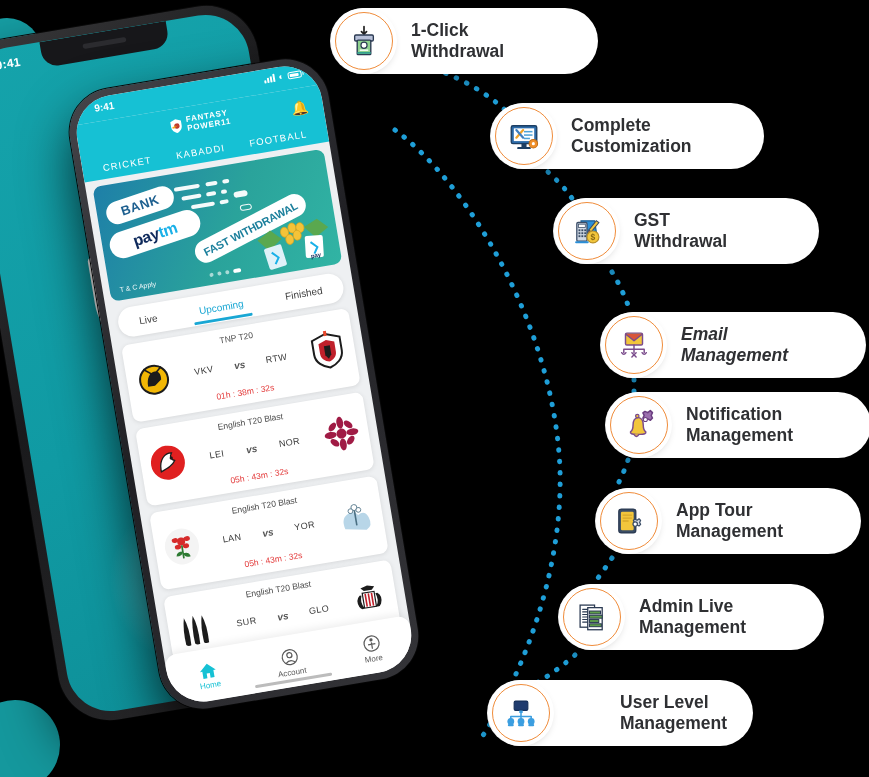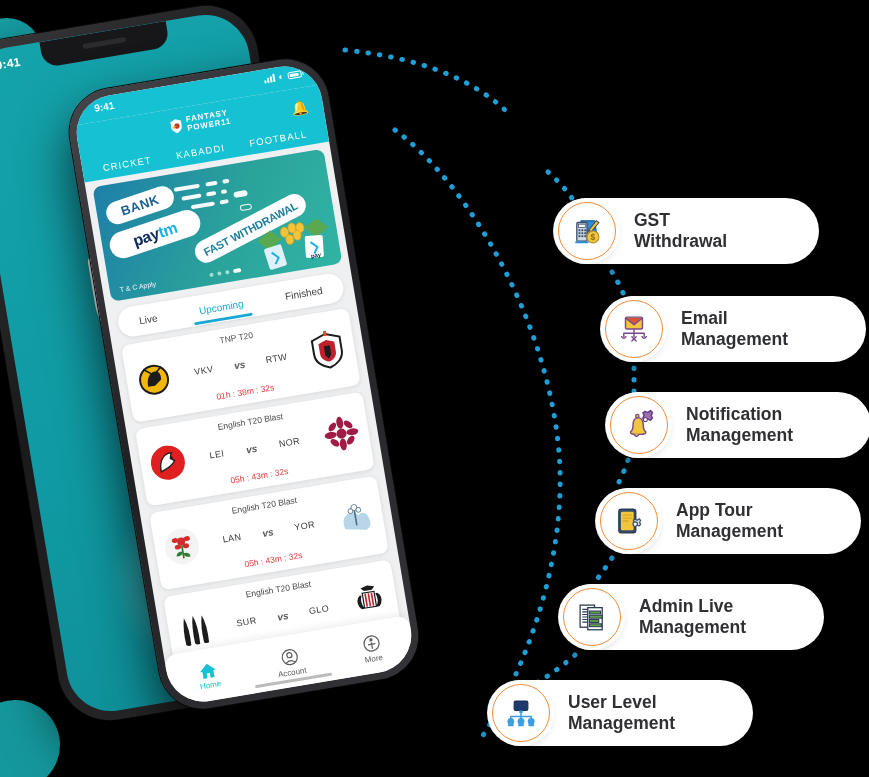--- a/index.html
+++ b/index.html
@@ -431,21 +431,54 @@
               <path d="M11 9.5 v8 M6.5 12 h9" stroke="#5a5a5a" stroke-width="1.5" fill="none"></path>
             </svg>
           <span>More</span>
         </div>
         <div class="home-bar"></div>
       </div>
 
     </div>
   </div>
 
-
+  <div class="fcard" style="left:330px; top:8px; width:268px;">
+    <div class="badge">
+      <svg width="34" height="34" viewBox="0 0 40 40">
+        <path d="M20 3 v8 M17 9 l3 3 l3 -3" stroke="#222" stroke-width="2" fill="none" stroke-linecap="round" stroke-linejoin="round"></path>
+        <rect x="9" y="13" width="22" height="7" rx="1.5" fill="#b7c0d8" stroke="#2b3a52" stroke-width="1.6"></rect>
+        <rect x="12" y="19" width="16" height="17" rx="1" fill="#8fd28f" stroke="#2b3a52" stroke-width="1.6"></rect>
+        <circle cx="20" cy="25" r="3.6" fill="#fff" stroke="#2b3a52" stroke-width="1.4"></circle>
+        <rect x="15" y="30" width="10" height="1.6" fill="#fff"></rect>
+        <rect x="12" y="33" width="16" height="2" fill="#2f9e8f"></rect>
+      </svg>
+    </div>
+    <div class="flabel">1-Click
+Withdrawal</div>
+  </div>
+
+  <div class="fcard" style="left:490px; top:103px; width:274px;">
+    <div class="badge">
+      <svg width="34" height="34" viewBox="0 0 40 40">
+        <rect x="5" y="8" width="30" height="21" rx="2" fill="#2b6aa8" stroke="#1d3f63" stroke-width="1.6"></rect>
+        <rect x="8" y="11" width="24" height="15" fill="#fff"></rect>
+        <rect x="20" y="14" width="10" height="1.8" fill="#4fa3d8"></rect>
+        <rect x="20" y="18" width="10" height="1.8" fill="#4fa3d8"></rect>
+        <rect x="20" y="22" width="7" height="1.8" fill="#4fa3d8"></rect>
+        <path d="M11 22 L19 13" stroke="#f0a32a" stroke-width="2.6" stroke-linecap="round"></path>
+        <path d="M11 13 L19 22" stroke="#3f7fc0" stroke-width="2.6" stroke-linecap="round"></path>
+        <rect x="17" y="29" width="6" height="4" fill="#1d3f63"></rect>
+        <rect x="12" y="33" width="16" height="2.4" rx="1" fill="#1d3f63"></rect>
+        <circle cx="31" cy="29" r="5" fill="#f0902a" stroke="#c26d15" stroke-width="1.2"></circle>
+        <circle cx="31" cy="29" r="1.8" fill="#fff"></circle>
+      </svg>
+    </div>
+    <div class="flabel">Complete
+Customization</div>
+  </div>
 
   <div class="fcard" style="left:553px; top:198px; width:266px;">
     <div class="badge">
       <svg width="34" height="34" viewBox="0 0 40 40">
         <path d="M13 8 h16 l3 20 h-19 Z" fill="#2b8fd8" stroke="#1d5f94" stroke-width="1.4"></path>
         <rect x="8" y="10" width="12" height="22" rx="1.5" fill="#cfd8e4" stroke="#3a4d66" stroke-width="1.5"></rect>
         <rect x="10" y="12" width="8" height="4" fill="#fff" stroke="#3a4d66" stroke-width=".9"></rect>
         <g fill="#3a4d66">
             <rect x="10" y="18" width="2.2" height="2.2"></rect>
             <rect x="13.4" y="18" width="2.2" height="2.2"></rect>
@@ -461,21 +494,21 @@
         <path d="M22 19 l3 2 l-4 1 Z" fill="#d8553a" stroke="#3a4d66" stroke-width="1"></path>
         <circle cx="27" cy="27" r="7" fill="#f2c63c" stroke="#b8902a" stroke-width="1.4"></circle>
         <text x="27" y="31" font-size="10" text-anchor="middle" fill="#8a6a15" font-family="sans-serif" font-weight="bold">$</text>
         <rect x="6" y="32" width="16" height="2.4" rx="1.2" fill="#2b8fd8"></rect>
       </svg>
     </div>
     <div class="flabel">GST
 Withdrawal</div>
   </div>
 
-  <div class="fcard" style="left:600px; top:296px; width:266px;">
+  <div class="fcard" style="left:600px; top:312px; width:266px;font-style:italic;">
     <div class="badge">
       <svg width="34" height="34" viewBox="0 0 40 40">
         <rect x="10" y="6" width="20" height="14" rx="1.6" fill="#f2c63c" stroke="#7a4b8c" stroke-width="1.7"></rect>
         <path d="M10 7 L20 15 L30 7" fill="#d8553a" stroke="#7a4b8c" stroke-width="1.7" stroke-linejoin="round"></path>
         <path d="M20 20 v5 M8 25 h24 M8 25 v4 M20 25 v4 M32 25 v4" stroke="#7a4b8c" stroke-width="1.7" fill="none" stroke-linecap="round"></path>
         <path d="M5.5 29 q2.5 4 5 0" stroke="#7a4b8c" stroke-width="1.7" fill="none" stroke-linecap="round"></path>
         <path d="M29.5 29 q2.5 4 5 0" stroke="#7a4b8c" stroke-width="1.7" fill="none" stroke-linecap="round"></path>
         <path d="M17.5 29 l5 5 M22.5 29 l-5 5" stroke="#7a4b8c" stroke-width="1.7" stroke-linecap="round"></path>
       </svg>
     </div>
@@ -537,21 +570,21 @@
           <rect x="17" y="18" width="15" height="3.4"></rect>
           <rect x="17" y="23" width="11" height="3.4"></rect>
           <rect x="17" y="28" width="14" height="3.4"></rect>
         </g>
       </svg>
     </div>
     <div class="flabel">Admin Live
 Management</div>
   </div>
 
-  <div class="fcard" style="left:487px; top:680px; width:266px;">
+  <div class="fcard" style="left:487px; top:680px; width:266px;justify-content:space-between;">
     <div class="badge">
       <svg width="34" height="34" viewBox="0 0 40 40">
         <rect x="12" y="6" width="16" height="11" rx="1.6" fill="#1f3b6e" stroke="#17305a" stroke-width="1.4"></rect>
         <rect x="18" y="17" width="4" height="3" fill="#3b9ee0"></rect>
         <path d="M20 20 v4 M8 24 h24 M8 24 v4 M20 24 v4 M32 24 v4" stroke="#3b9ee0" stroke-width="1.8" fill="none" stroke-linecap="round"></path>
         <g fill="#3b9ee0">
           <circle cx="8" cy="30" r="4"></circle>
             <circle cx="20" cy="30" r="4"></circle>
             <circle cx="32" cy="30" r="4"></circle>
           <rect x="4.5" y="33" width="7" height="2.6" rx="1.3"></rect>

